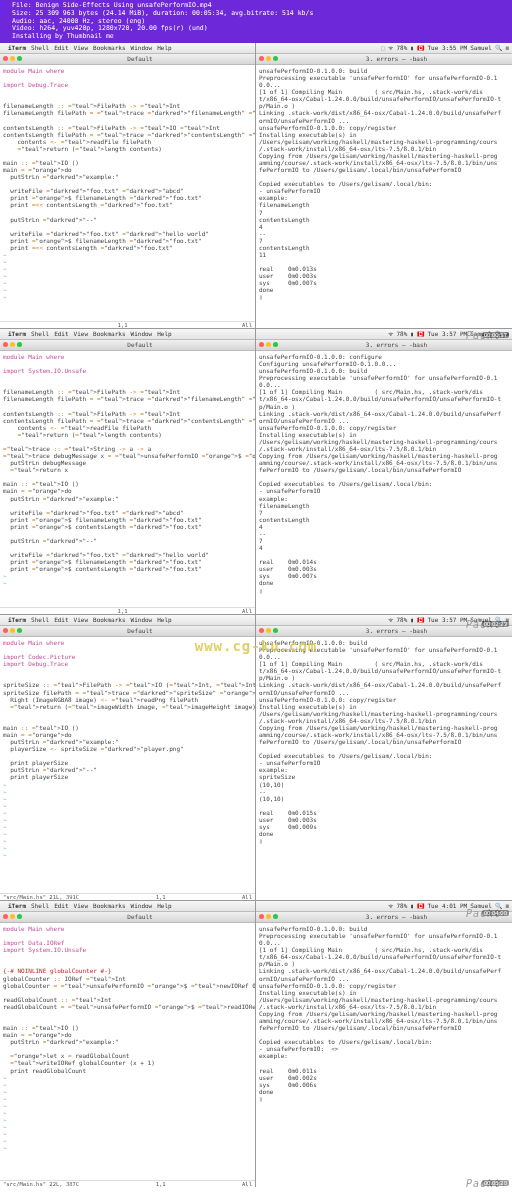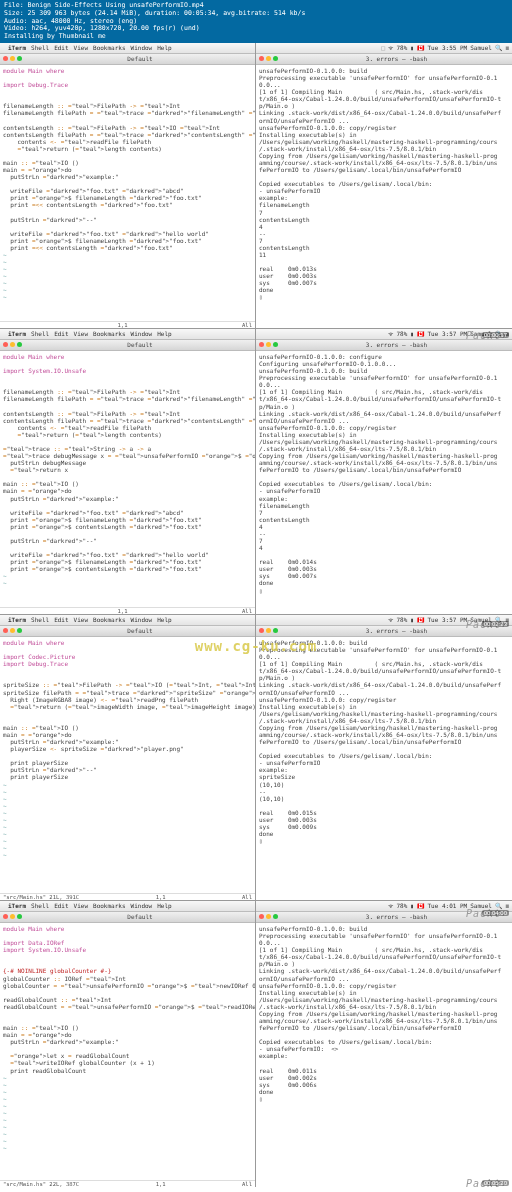--- a/index.html
+++ b/index.html
@@ -1,18 +1,18 @@
 <!DOCTYPE html>
 <html><head>
 <meta charset="utf-8">
 <style>
   * { margin: 0; padding: 0; box-sizing: border-box; }
   html, body { width: 512px; height: 1192px; background: #ffffff; font-family: Menlo, Monaco, monospace; font-size: 6px; overflow: hidden; }
 
-  .header { background: #0369a1; color: #fff; padding: 2px 4px; font-size: 6.5px; line-height: 1.2; }
+  .header { background: #6d28d9; color: #fff; padding: 2px 12px; font-size: 6.5px; line-height: 1.2; }
   .header div { white-space: nowrap; overflow: hidden; }
 
   .quad-container { display: flex; flex-direction: column; }
   .row { display: flex; flex-direction: row; height: 286px; border-bottom: 1px solid #999; }
   .row:last-child { border-bottom: none; }
   .pane { width: 256px; display: flex; flex-direction: column; }
   .pane.left { border-right: 1px solid #999; }
 
   .menubar { display: flex; align-items: center; background: linear-gradient(#f8f8f8,#e4e4e4); height: 11px; padding: 0 3px; font-size: 6px; color: #333; gap: 5px; border-bottom: 1px solid #bcbcbc; }
   .menu-item { cursor: default; }
@@ -36,21 +36,21 @@
   .packt { position:absolute; right:4px; font-size:10px; color:#9a9a9a; letter-spacing:1px; font-style:italic; }
   .packt.p1 { top:330px; } .packt.p2 { top:619px; } .packt.p3 { top:908px; } .packt.p4 { top:1178px; }
   .timer { position:absolute; right:3px; color:#fff; font-size:6px; font-family:sans-serif; background:rgba(0,0,0,0.4); padding:0 2px; border-radius:2px;}
 </style>
 </head>
 <body>
 
 <div class="header">
   <div>File: Benign Side-Effects Using unsafePerformIO.mp4</div>
   <div>Size: 25 309 963 bytes (24.14 MiB), duration: 00:05:34, avg.bitrate: 514 kb/s</div>
-  <div>Audio: aac, 48000 Hz, stereo (eng)</div>
+  <div>Audio: aac, 24000 Hz, stereo (eng)</div>
   <div>Video: h264, yuv420p, 1280x720, 20.00 fps(r) (und)</div>
   <div>Installing by Thumbnail me</div>
 </div>
 
 <div class="quad-container">
 
 <div class="row">
   <div class="pane left">
     <div class="menubar">
       <span class="menu-item"></span>

